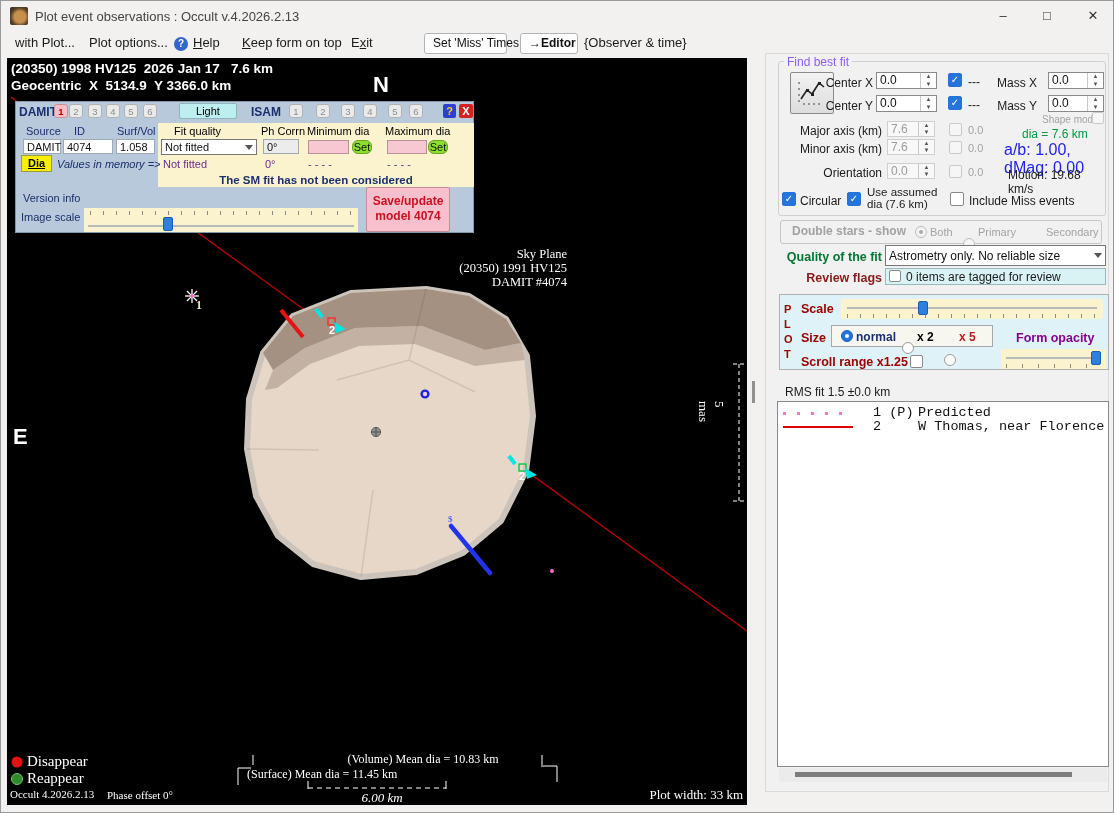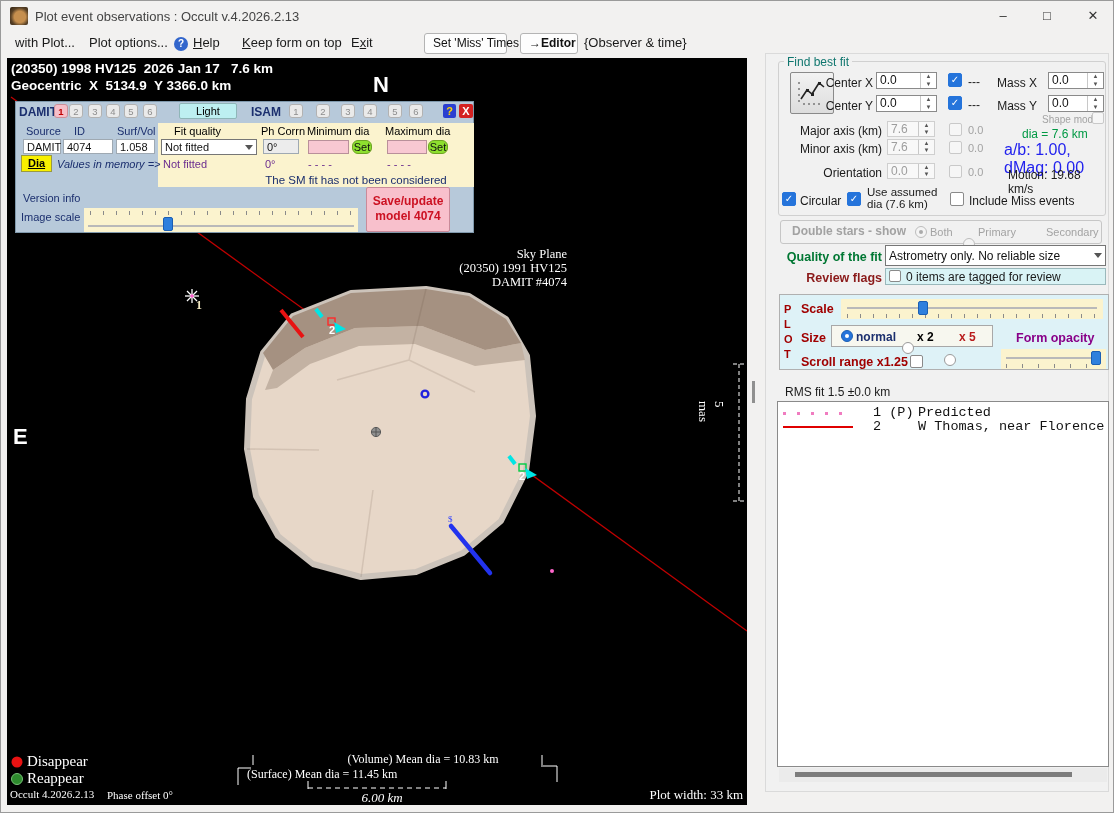--- a/index.html
+++ b/index.html
@@ -39,21 +39,21 @@
   .combo{background:#fff;border:1px solid #767676;box-sizing:border-box;display:flex;align-items:center;
          font-size:11px;padding:0 3px;color:#111;}
   .combo .chev{margin-left:auto;width:0;height:0;border:4px solid transparent;border-top:5px solid #555;margin-top:4px;}
   .slider{background:#fbf3ce;box-sizing:border-box;}
   .groove{position:absolute;height:2px;background:#b9b9b9;}
   .thumb{position:absolute;width:10px;height:14px;background:#2f80dd;border-radius:2px;border:1px solid #1b5fb4;box-sizing:border-box;}
   .ticks{position:absolute;height:4px;background-image:repeating-linear-gradient(90deg,#8a8a8a 0 1px,transparent 1px 13px);}
   
   #rp{left:764px;top:52px;width:344px;height:739px;background:#f1f1f1;border:1px solid #dadada;box-sizing:border-box;}
   .grp{border:1px solid #d0d0d0;border-radius:3px;box-sizing:border-box;}
-  .grp-lbl{background:#f1f1f1;padding:0 3px;font-size:12px;color:#0f766e;}
+  .grp-lbl{background:#f1f1f1;padding:0 3px;font-size:12px;color:#8b5cf6;}
   .lbl{font-size:12px;color:#1a1a1a;}
   .rt{text-align:right;}
   .spin{display:flex;background:#fff;border:1px solid #8a8a8a;box-sizing:border-box;font-size:12px;}
   .spin .v{flex:1;padding:0 3px;line-height:15px;color:#111;}
   .spin .btns{width:15px;border-left:1px solid #c8c8c8;display:flex;flex-direction:column;}
   .spin .up,.spin .dn{flex:1;font-size:6px;line-height:7px;text-align:center;color:#555;}
   .spin .up::before{content:"▲";}
   .spin .dn::before{content:"▼";}
   .spin.dis{background:#f8f8f8;border-color:#cfcfcf;}
   .spin.dis .v{color:#9d9d9d;}
@@ -216,21 +216,21 @@
       <div class="a pinkbox" style="left:371px;top:38px;width:40px;height:14px;"></div>
       <div class="a setbtn" style="left:412px;top:38px;width:20px;height:14px;">Set</div>
 
       <div class="a" style="left:5px;top:53px;width:31px;height:17px;background:#f8f000;border:1px solid #9a9a40;font-weight:bold;text-align:center;line-height:15px;text-decoration:underline;box-sizing:border-box;">Dia</div>
       <div class="a navy" style="left:41px;top:56px;font-style:italic;">Values in memory =&gt;</div>
       <div class="a purple" style="left:147px;top:56px;">Not fitted</div>
       <div class="a purple" style="left:249px;top:56px;">0°</div>
       <div class="a purple" style="left:292px;top:56px;">- - - -</div>
       <div class="a purple" style="left:371px;top:56px;">- - - -</div>
 
-      <div class="a navy" style="left:142px;top:72px;width:316px;text-align:center;font-weight:normal;font-size:11.5px;padding-left:40px;">The SM fit has not been considered</div>
+      <div class="a navy" style="left:142px;top:72px;width:316px;text-align:center;font-weight:bold;font-size:11.5px;">The SM fit has not been considered</div>
 
       <div class="a navy" style="left:7px;top:90px;">Version info</div>
       <div class="a" style="left:350px;top:85px;width:84px;height:45px;background:#f8c0cc;border:1px solid #c98a99;border-radius:2px;color:#cc1122;font-weight:bold;font-size:12px;text-align:center;padding-top:6px;box-sizing:border-box;line-height:15px;">
         <div>Save/update</div>
           <div>model 4074</div>
       </div>
       <div class="a navy" style="left:5px;top:109px;">Image scale</div>
       <div class="a slider" style="left:68px;top:106px;width:274px;height:24px;">
         <div class="ticks" style="left:6px;right:6px;top:3px;"></div>
         <div class="groove" style="left:4px;right:4px;top:17px;"></div>

